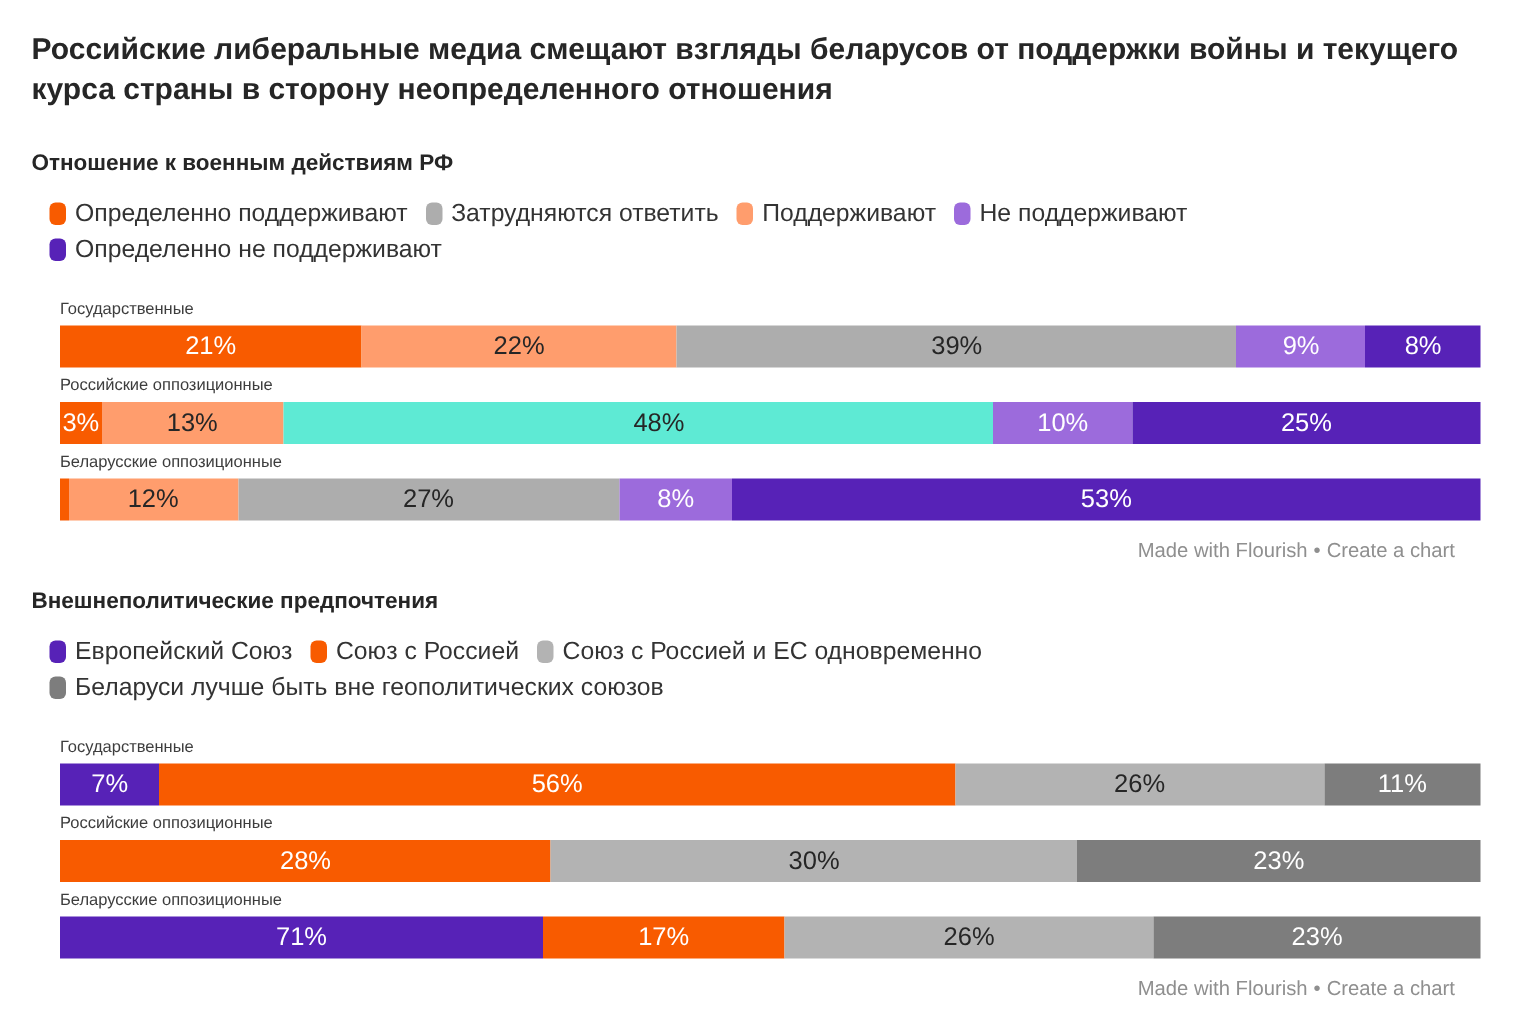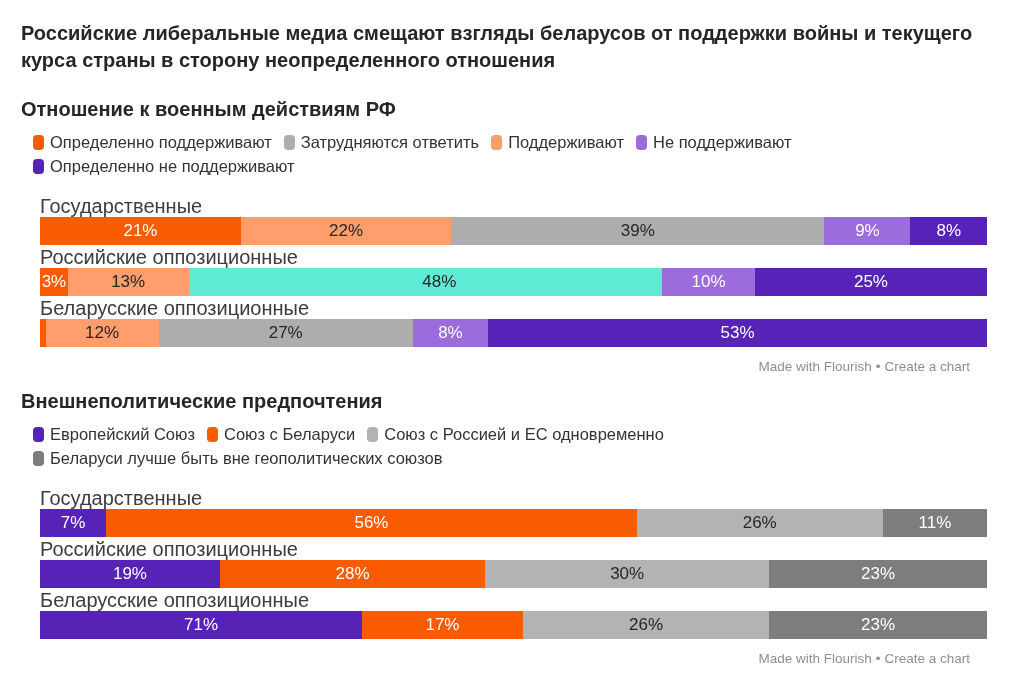--- a/index.html
+++ b/index.html
@@ -10,40 +10,40 @@
     font-family: "Liberation Sans", "DejaVu Sans", sans-serif;
   }
   .page { padding: 20px 37px 0 21px; }
 
   .title {
     font-size: 20px; font-weight: bold; line-height: 27px;
     margin: 0 0 26px 0; max-width: 966px; color: #262626;
   }
 
   .section-title {
-    font-size: 20px; font-weight: bold; color: #262626;
+    font-size: 15px; font-weight: bold; color: #262626;
     margin: 0 0 14px 0; line-height: 18px;
   }
 
   .legend {
     display: flex; flex-wrap: wrap; align-items: center;
     column-gap: 12px; row-gap: 3px;
     max-width: 920px; margin: 0 0 20px 12px;
     font-size: 16.5px; color: #333333; line-height: 21px;
   }
   .legend-item { display: inline-flex; align-items: center; gap: 6px; cursor: default; }
   .swatch {
     display: inline-block; width: 11px; height: 15px;
     border-radius: 4px; flex: 0 0 auto;
   }
 
   .rows { margin-left: 19px; }
   .row { margin-bottom: 3px; }
   .row-label {
-    font-size: 20px; color: #3d3d3d; line-height: 18px; margin-bottom: 2px;
+    font-size: 11px; color: #3d3d3d; line-height: 18px; margin-bottom: 2px;
   }
   .bar { display: flex; width: 100%; height: 28px; }
   .seg {
     display: flex; align-items: center; justify-content: center;
     font-size: 17px; line-height: 28px; white-space: nowrap; overflow: hidden;
     flex-basis: 0; min-width: 0;
   }
 
   .credit {
     text-align: right; font-size: 13.5px; color: #8f8f8f;
@@ -123,21 +123,21 @@
 
   <section class="chart">
     <h2 class="section-title">Внешнеполитические предпочтения</h2>
     <div class="legend">
         <span class="legend-item">
           <span class="swatch" style="background: rgb(87, 34, 183);"></span>
           <span>Европейский Союз</span>
         </span>
         <span class="legend-item">
           <span class="swatch" style="background: rgb(248, 91, 0);"></span>
-          <span>Союз с Беларуси</span>
+          <span>Союз с Россией</span>
         </span>
         <span class="legend-item">
           <span class="swatch" style="background: rgb(179, 179, 179);"></span>
           <span>Союз с Россией и ЕС одновременно</span>
         </span>
         <span class="legend-item">
           <span class="swatch" style="background: rgb(125, 125, 125);"></span>
           <span>Беларуси лучше быть вне геополитических союзов</span>
         </span>
       </div>
@@ -147,21 +147,20 @@
           <div class="bar">
             <div class="seg" style="flex-grow: 7; background: rgb(87, 34, 183); color: rgb(255, 255, 255);">7%</div>
             <div class="seg" style="flex-grow: 56; background: rgb(248, 91, 0); color: rgb(255, 255, 255);">56%</div>
             <div class="seg" style="flex-grow: 26; background: rgb(179, 179, 179); color: rgb(38, 38, 38);">26%</div>
             <div class="seg" style="flex-grow: 11; background: rgb(125, 125, 125); color: rgb(255, 255, 255);">11%</div>
           </div>
         </div>
         <div class="row">
           <div class="row-label">Российские оппозиционные</div>
           <div class="bar">
-            <div class="seg" style="flex-grow: 19; background: rgb(87, 34, 183); color: rgb(255, 255, 255);">19%</div>
             <div class="seg" style="flex-grow: 28; background: rgb(248, 91, 0); color: rgb(255, 255, 255);">28%</div>
             <div class="seg" style="flex-grow: 30; background: rgb(179, 179, 179); color: rgb(38, 38, 38);">30%</div>
             <div class="seg" style="flex-grow: 23; background: rgb(125, 125, 125); color: rgb(255, 255, 255);">23%</div>
           </div>
         </div>
         <div class="row">
           <div class="row-label">Беларусские оппозиционные</div>
           <div class="bar">
             <div class="seg" style="flex-grow: 34; background: rgb(87, 34, 183); color: rgb(255, 255, 255);">71%</div>
             <div class="seg" style="flex-grow: 17; background: rgb(248, 91, 0); color: rgb(255, 255, 255);">17%</div>

